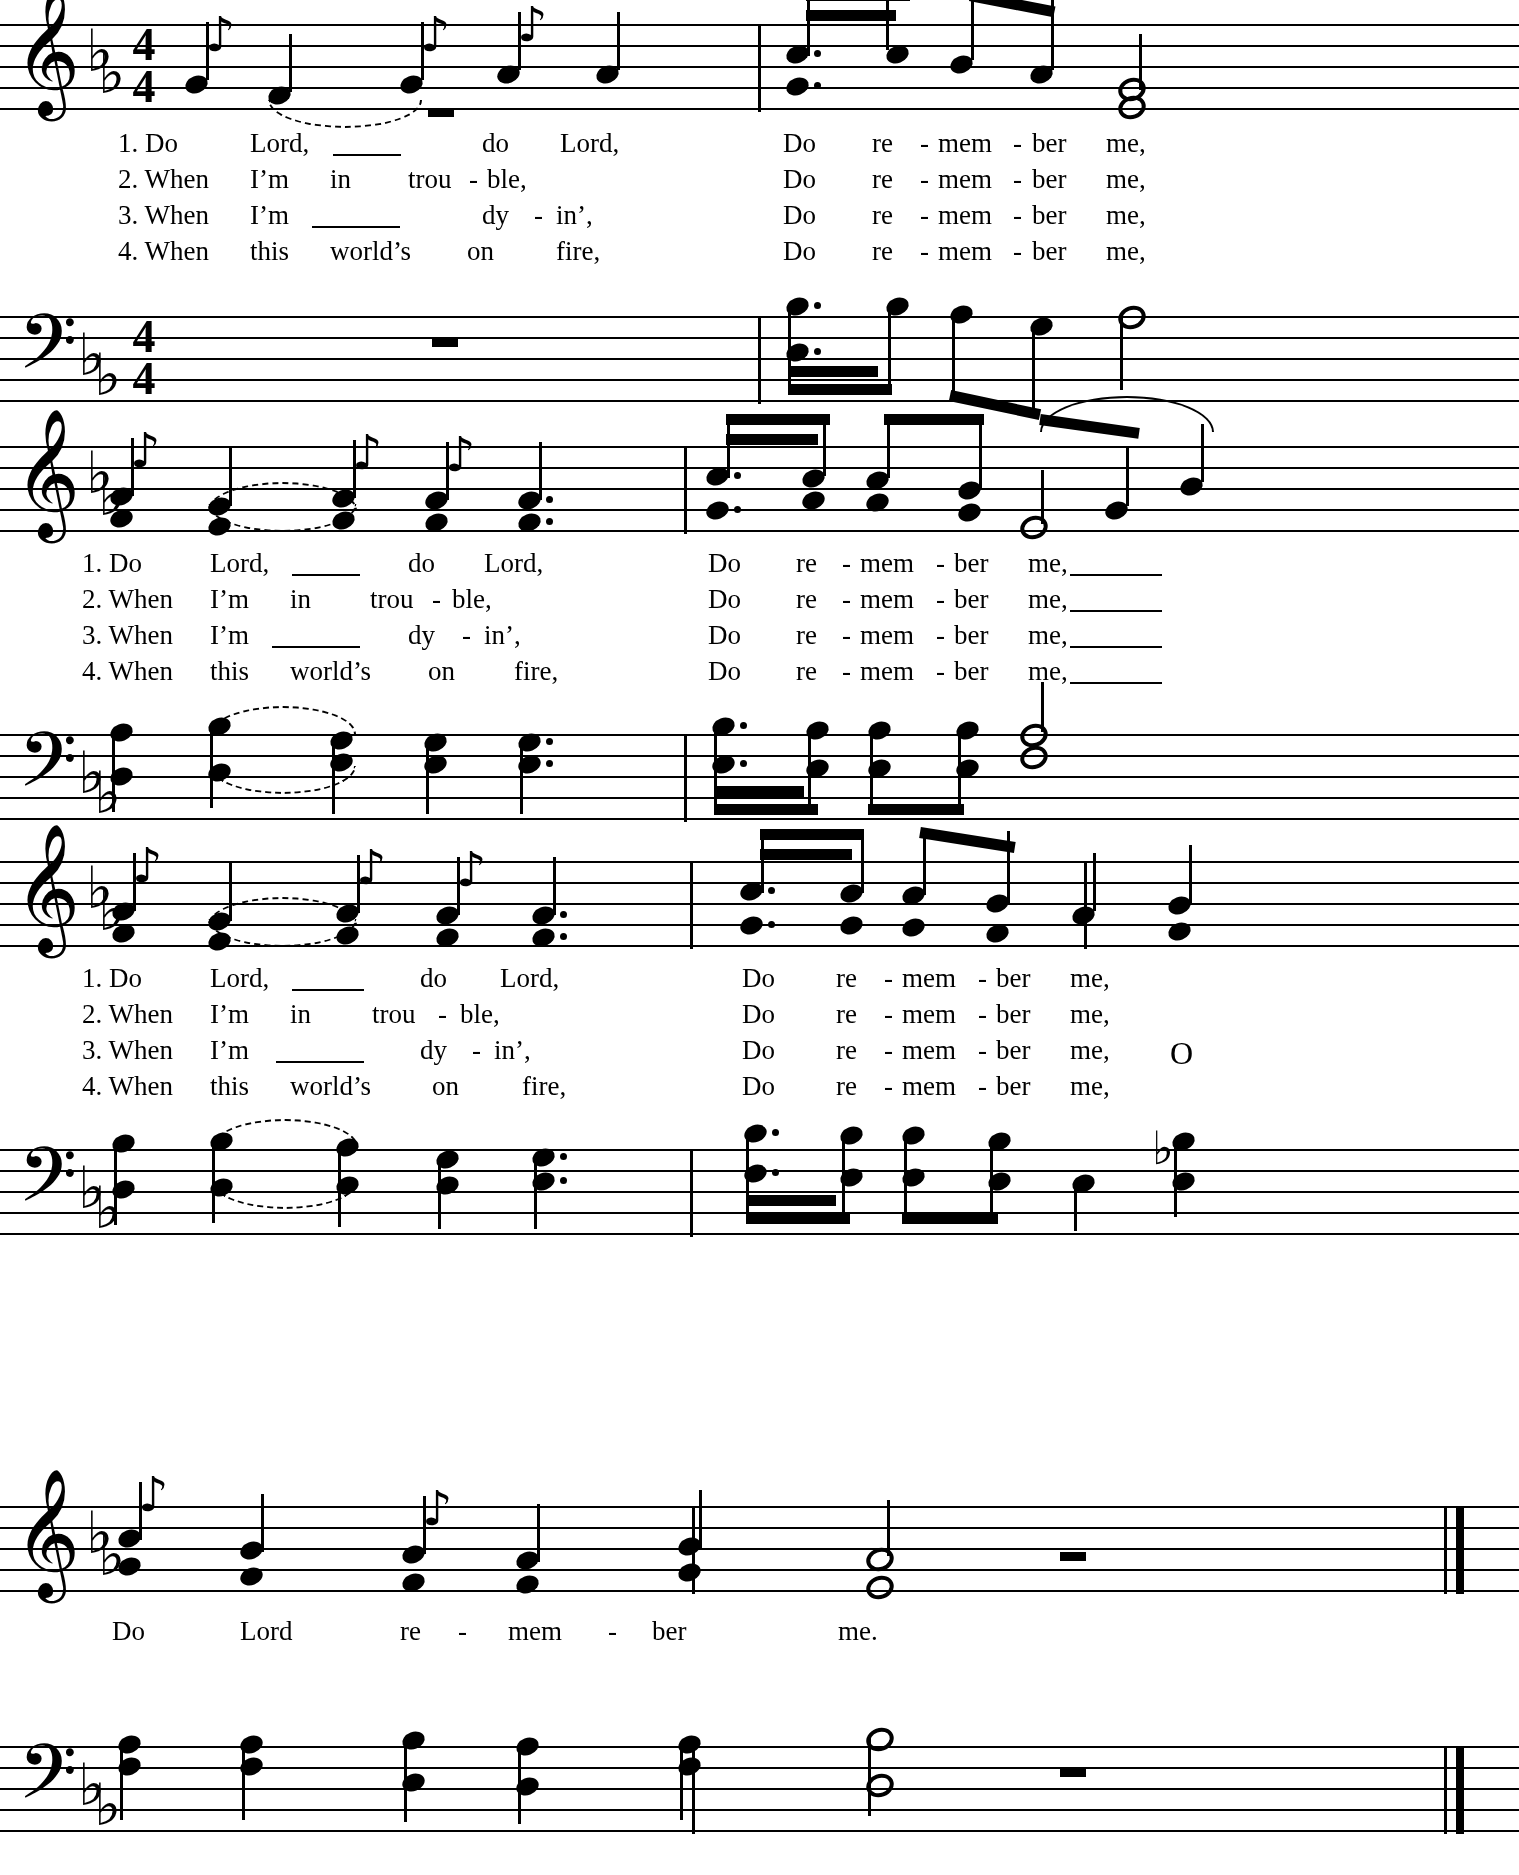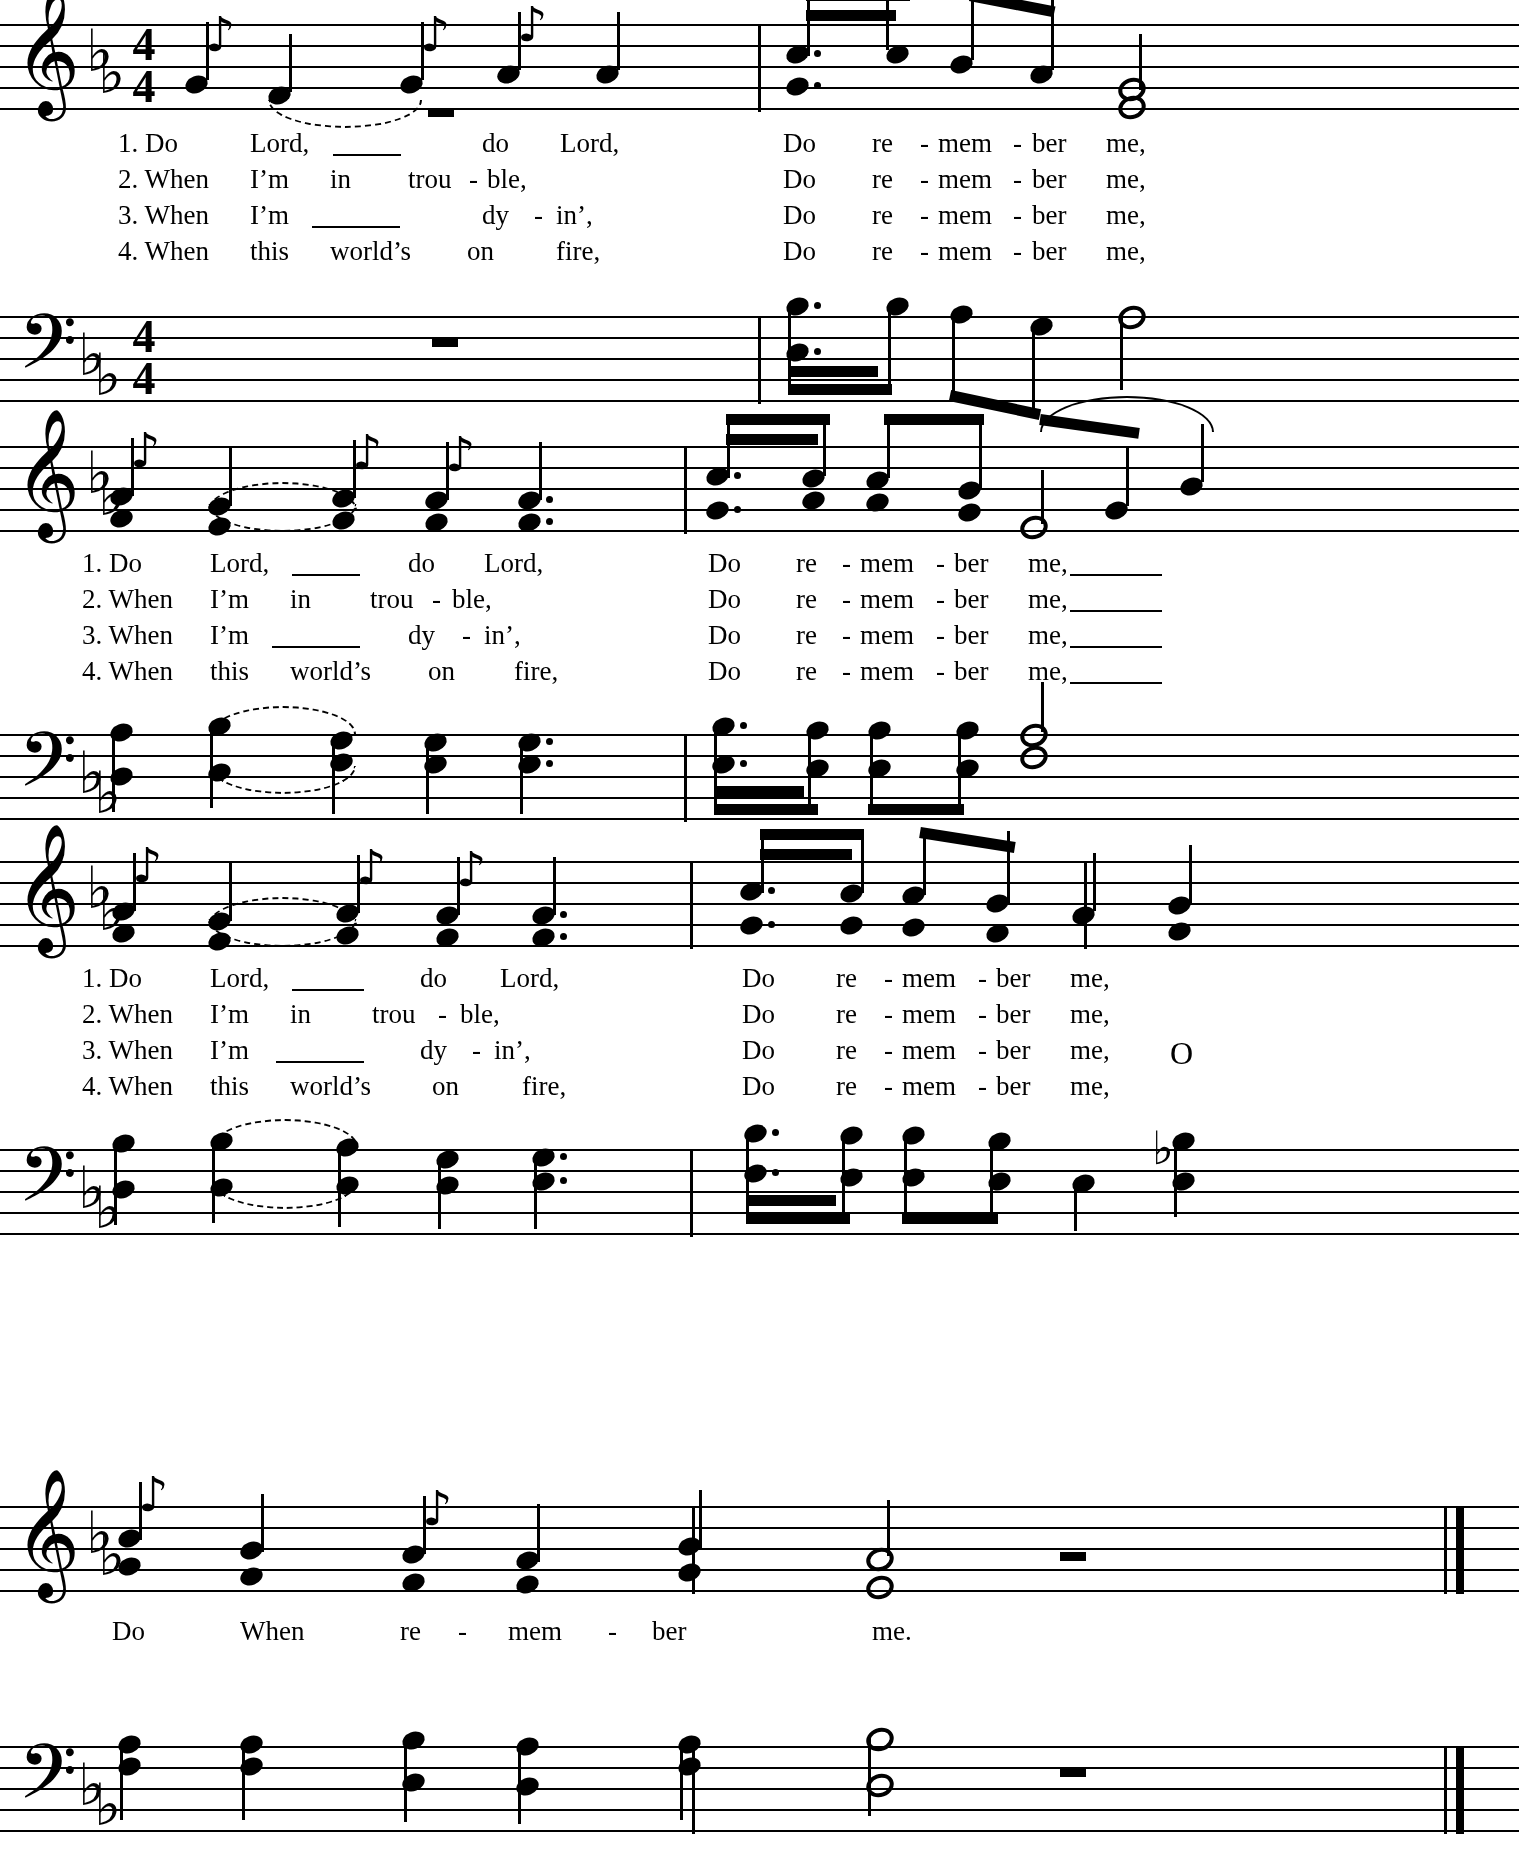--- a/index.html
+++ b/index.html
@@ -834,27 +834,27 @@
 
       <div class="rest" style="left:1060px;top:62px;"></div>
 
       <div class="bar end-left" style="left:1444px;"></div>
       <div class="bar thick" style="left:1456px;"></div>
     </div>
 
     <div class="lyricblock" style="position:absolute;top:126px;left:0;">
       <div class="lyricline">
         <span class="w" style="left:112px;">Do</span>
-        <span class="w" style="left:240px;">When</span>
+        <span class="w" style="left:240px;">Lord</span>
         <span class="w" style="left:400px;">re</span>
         <span class="w" style="left:458px;">-</span>
         <span class="w" style="left:508px;">mem</span>
         <span class="w" style="left:608px;">-</span>
         <span class="w" style="left:652px;">ber</span>
-        <span class="w" style="left:872px;">me.</span>
+        <span class="w" style="left:838px;">me.</span>
       </div>
     </div>
 
     <div class="staff" style="position:absolute;top:240px;left:0;width:1519px;">
       <div class="lines">
         <i class="l0"></i>
           <i class="l1"></i>
           <i class="l2"></i>
           <i class="l3"></i>
           <i class="l4"></i>

